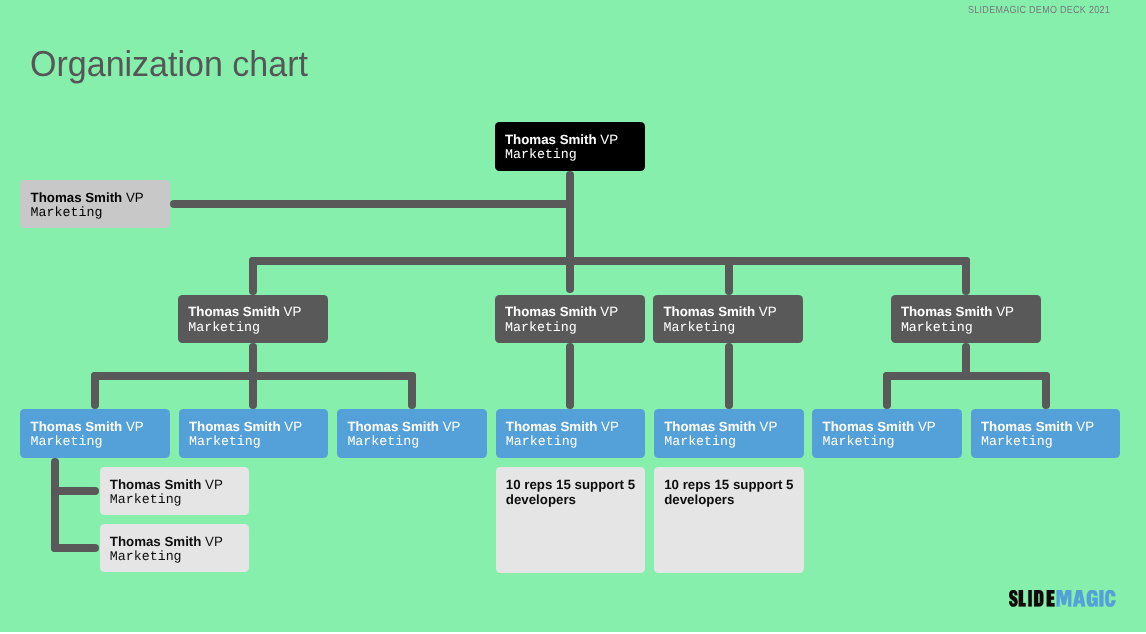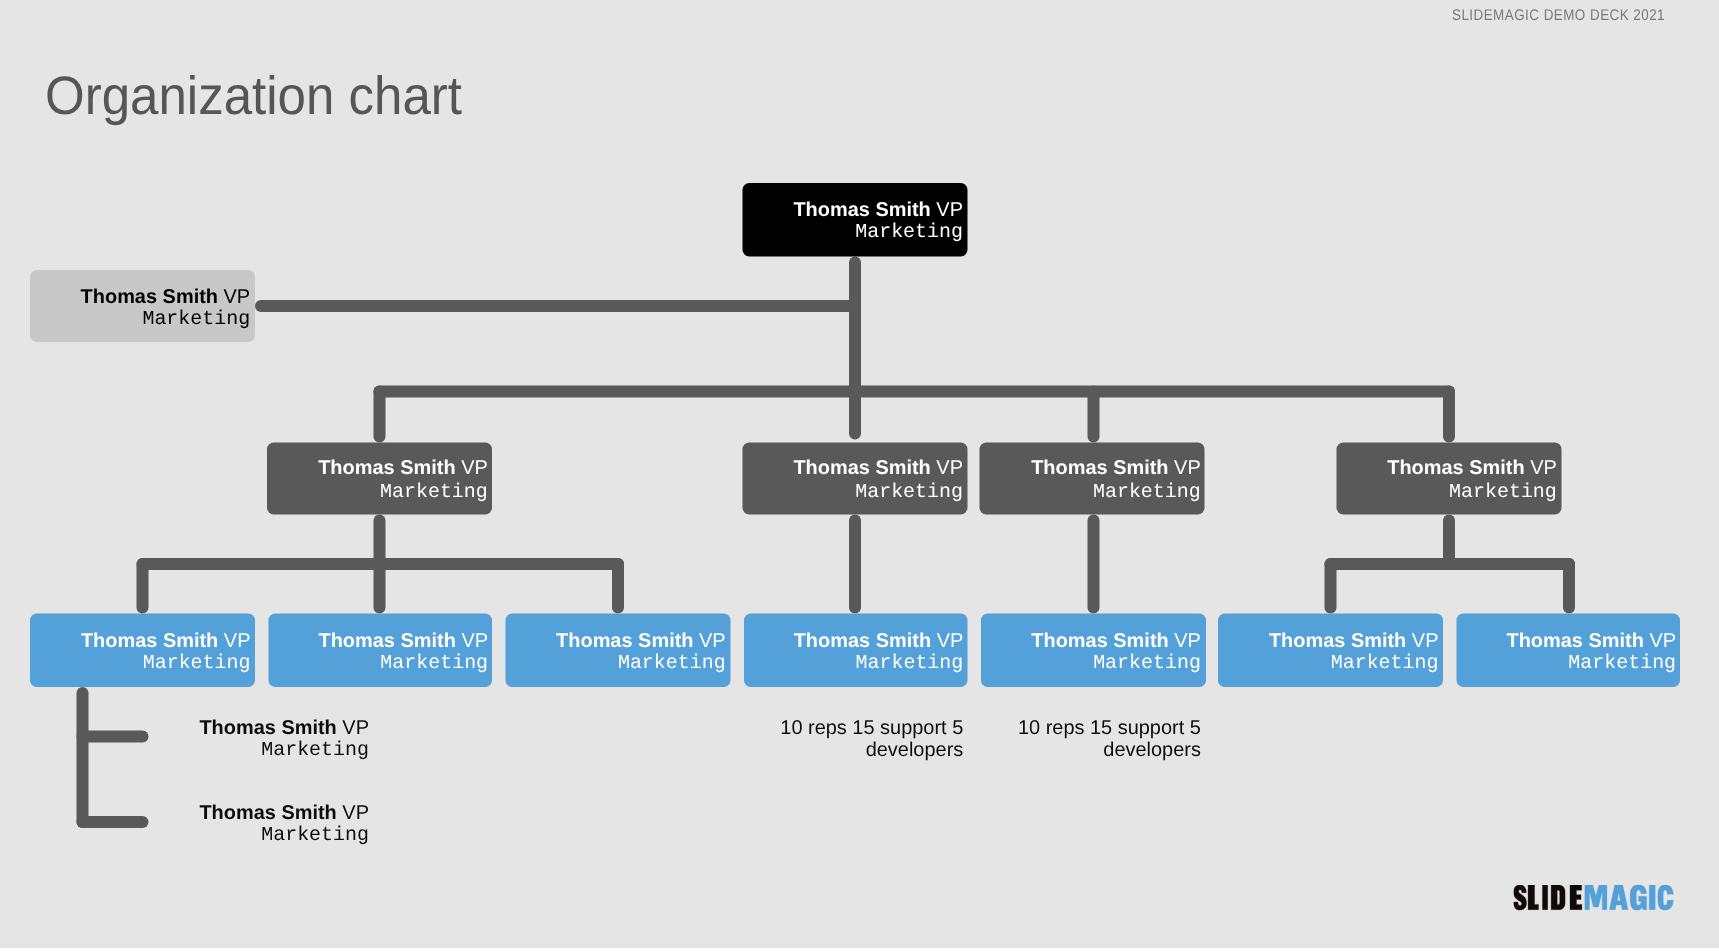--- a/index.html
+++ b/index.html
@@ -1,31 +1,31 @@
 <!DOCTYPE html>
 <html><head>
 <meta charset="utf-8">
 <title>Organization chart</title>
 <style>
   html,body{margin:0;padding:0;}
   body{width:1146px;height:634px;background:#ffffff;font-family:"Liberation Sans",sans-serif;overflow:hidden;}
-  .slide{position:relative;width:1146px;height:632px;background:#e5e5e5;will-change:transform;}
+  .slide{position:relative;width:1146px;height:632px;background:#86efac;will-change:transform;}
   *{-webkit-font-smoothing:antialiased;text-rendering:geometricPrecision;}
 
   .deck-label{position:absolute;left:968px;top:4.5px;font-size:10.3px;color:#77797b;letter-spacing:0.35px;white-space:nowrap;line-height:12px;transform:scaleX(0.87);transform-origin:left top;}
   .title{position:absolute;left:30px;top:44px;font-size:36px;color:#565656;font-weight:400;line-height:40px;white-space:nowrap;transform:scaleX(0.945);transform-origin:left top;}
 
   .logo{position:absolute;left:1009px;top:590.2px;line-height:0;}
 
-  .node{position:absolute;box-sizing:border-box;border-radius:4.5px;overflow:hidden;text-align:right;}
+  .node{position:absolute;box-sizing:border-box;border-radius:4.5px;overflow:hidden;}
   .node .tx{position:absolute;left:10.2px;top:9.6px;right:3px;}
   .node .l1{font-size:13.3px;line-height:15.4px;font-weight:700;white-space:nowrap;}
   .node .l1 .role{font-weight:400;}
   .node .l2{font-size:13.3px;line-height:15.4px;font-weight:400;white-space:nowrap;font-family:Liberation Mono, monospace;}
-  .node .body{font-size:13.3px;line-height:15.4px;font-weight:400;}
+  .node .body{font-size:13.3px;line-height:15.4px;font-weight:700;}
 
   .n-black{background:#000000;color:#ffffff;}
   .n-dark{background:#595959;color:#ffffff;}
   .n-blue{background:#54a0d9;color:#ffffff;}
   .n-mgray{background:#c8c8c8;color:#000000;}
   .n-lgray{background:#e5e5e5;color:#0d0d0d;}
 
   .conn{position:absolute;background:#595959;border-radius:3.95px;}
 </style>
 </head>

